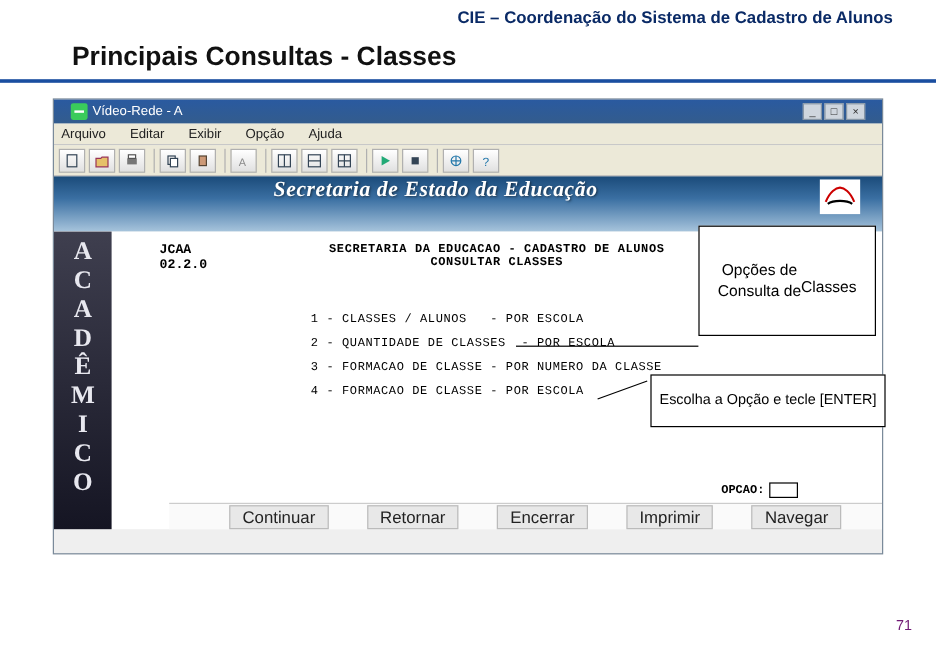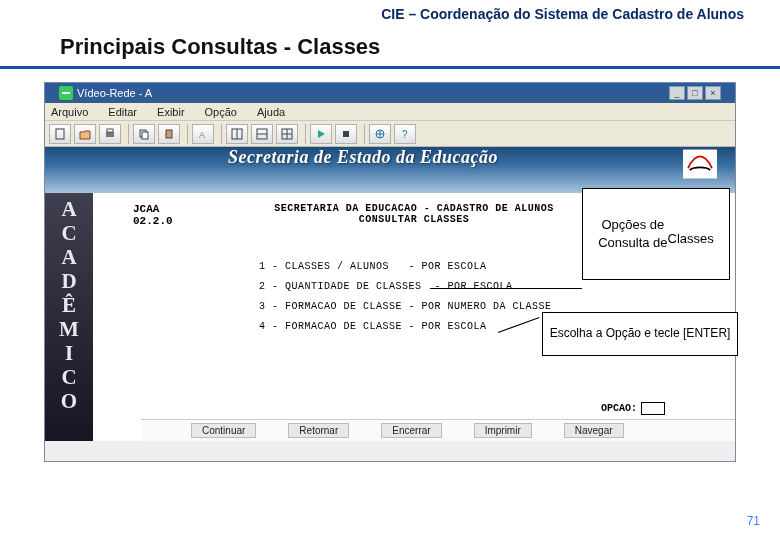--- a/index.html
+++ b/index.html
@@ -27,27 +27,27 @@
   .sidebar{position:absolute;left:0;top:0;bottom:0;width:48px;background:linear-gradient(#3f3f4f,#151523);display:flex;flex-direction:column;align-items:center;justify-content:flex-start;padding-top:4px;gap:0}
   .sidebar span{color:#e8e8ef;font-family:"Times New Roman",serif;font-weight:700;font-size:21px;line-height:24px}
   .term{position:absolute;left:48px;right:0;top:0;bottom:0;font-family:"Courier New",monospace;font-size:11px;color:#000}
   .jcaa{position:absolute;left:40px;top:10px;font-weight:700}
   .term-hdr{position:absolute;left:0;right:0;top:10px;text-align:center;font-weight:700;font-size:10px;letter-spacing:.5px}
   .menu-list{position:absolute;left:166px;top:64px;font-size:10px;line-height:20px;letter-spacing:.5px}
   .menu-row{white-space:pre}
   .opcao{position:absolute;right:70px;bottom:26px;font-weight:700;font-size:10px}
   .opcao-box{display:inline-block;width:24px;height:13px;border:1px solid #000;vertical-align:middle;margin-left:4px;background:#fff}
   .action-bar{position:absolute;left:48px;right:0;bottom:0;height:22px;border-top:1px solid #ccc;display:flex;align-items:center;gap:32px;padding:0 50px;background:#fafafa}
-  .act{background:#e8e8e8;border:1px solid #bbb;padding:1px 10px;font-family:Arial;font-size:10px;color:#222}
+  .act{background:#e8e8e8;border:1px solid #bbb;padding:1px 10px;font-family:Arial;font-size:14px;color:#222}
   .callout1{position:absolute;left:582px;top:188px;width:148px;height:92px;border:1px solid #000;background:#fff;display:flex;flex-direction:row;align-items:center;justify-content:center;font-size:13px;text-align:center;line-height:1.35}
   .callout1 .c1a{font-weight:400}
   .callout1 .c1b{margin-top:10px}
   .callout2{position:absolute;left:542px;top:312px;width:196px;height:44px;border:1px solid #000;background:#fff;display:flex;align-items:center;justify-content:center;font-size:12px;text-align:center;line-height:1.3}
   .leader{position:absolute;background:#000;height:1px}
-  .page-num{position:absolute;right:20px;bottom:12px;font-size:12px;color:#3b82f6}
+  .page-num{position:absolute;right:20px;bottom:12px;font-size:12px;color:#701a75}
 </style>
 </head>
 <body>
 
 <div class="slide-header">CIE – Coordenação do Sistema de Cadastro de Alunos</div>
 <div class="slide-title">Principais Consultas -  Classes</div>
 <div class="title-rule"></div>
 
 <div class="app-win">
   <div class="titlebar">

